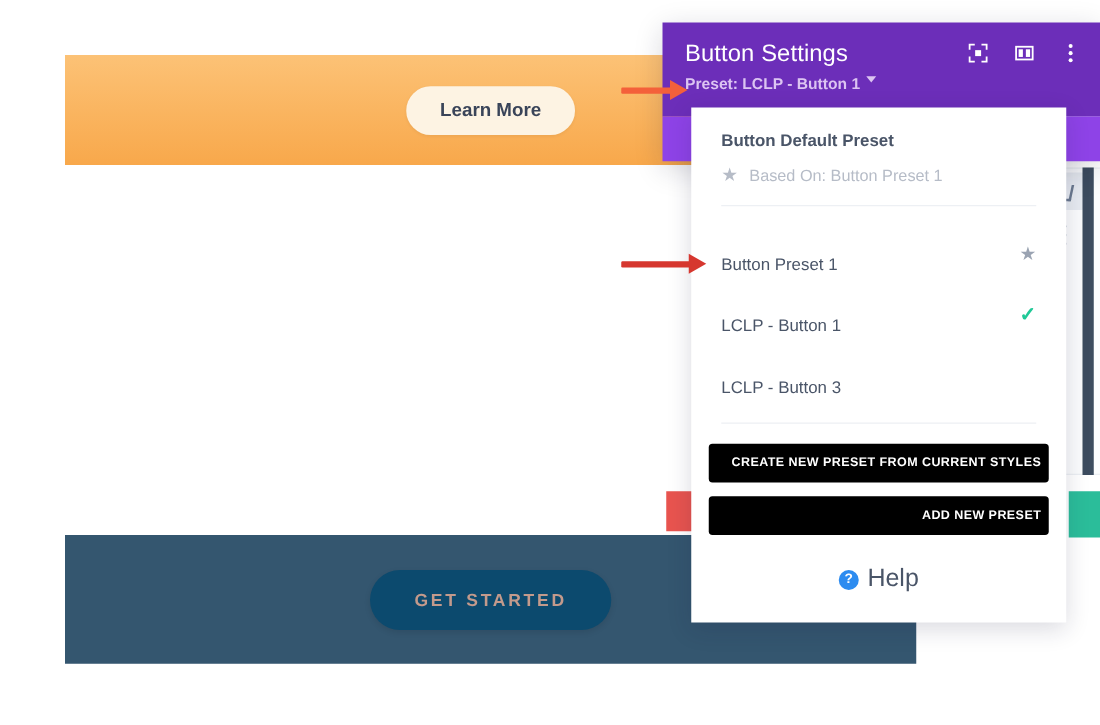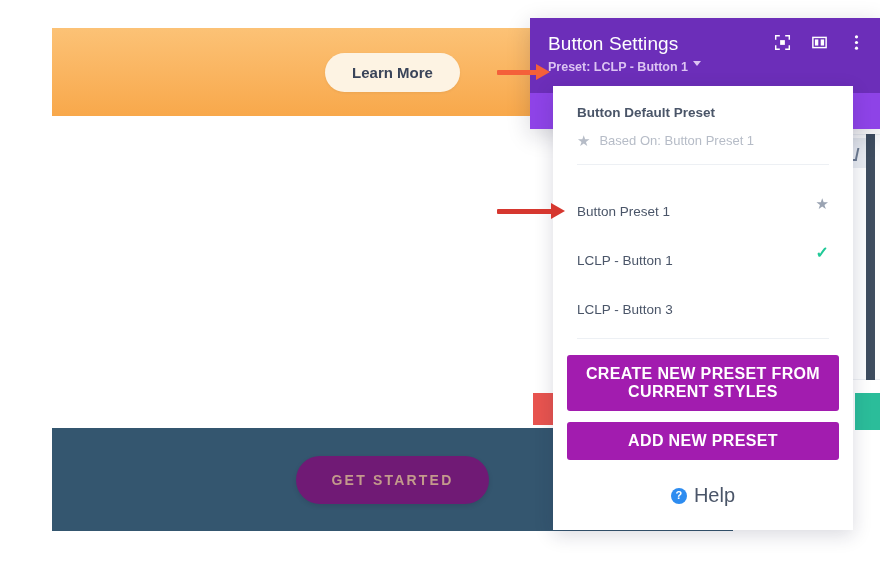--- a/index.html
+++ b/index.html
@@ -27,21 +27,21 @@
   }
 
   .hero-section {
     position: absolute;
     display: flex;
     align-items: center;
     justify-content: center;
   }
 
   .sec-orange-1 {
-    left: 52px; top: 28px;
+    left: 52px; top: 44px;
     width: 681px; height: 88px;
     background: linear-gradient(180deg, #fcc276 0%, #f8a84b 100%);
   }
 
   .sec-orange-2 {
     left: 52px; top: 210px;
     width: 681px; height: 128px;
     background: linear-gradient(180deg, #fcc276 0%, #f8a84b 100%);
   }
 
@@ -73,21 +73,21 @@
     color: #2c3e57;
     font-size: 14px;
     font-weight: bold;
     letter-spacing: 1.1px;
     padding: 16px 38px;
     border-radius: 30px;
     box-shadow: 0 2px 5px rgba(0,0,0,0.10);
   }
 
   .btn-get-started {
-    background: #701a75;
+    background: #0c4a6e;
     color: #c39a8c;
     font-size: 14px;
     font-weight: bold;
     letter-spacing: 2.2px;
     padding: 16px 36px;
     border-radius: 30px;
     box-shadow: 0 2px 5px rgba(0,0,0,0.10);
   }
 
   
@@ -326,31 +326,31 @@
     background: #edf0f4;
     margin: 0 24px 0 24px;
   }
 
   .dd-actions {
     padding: 16px 14px 6px 14px;
   }
   .dd-action-btn {
     display: block;
     width: 100%;
-    background: #a21caf;
+    background: #000000;
     color: #ffffff;
     border: none;
     font-family: "Liberation Sans", sans-serif;
-    font-size: 16px;
+    font-size: 10px;
     font-weight: bold;
     letter-spacing: 0.35px;
     padding: 10px 6px;
     border-radius: 3px;
     cursor: pointer;
-    text-align: center;
+    text-align: right;
   }
   .dd-action-btn + .dd-action-btn { margin-top: 11px; }
 
   .dd-help-row {
     display: flex;
     align-items: center;
     justify-content: center;
     gap: 7px;
     padding: 18px 0 14px 0;
     cursor: pointer;

